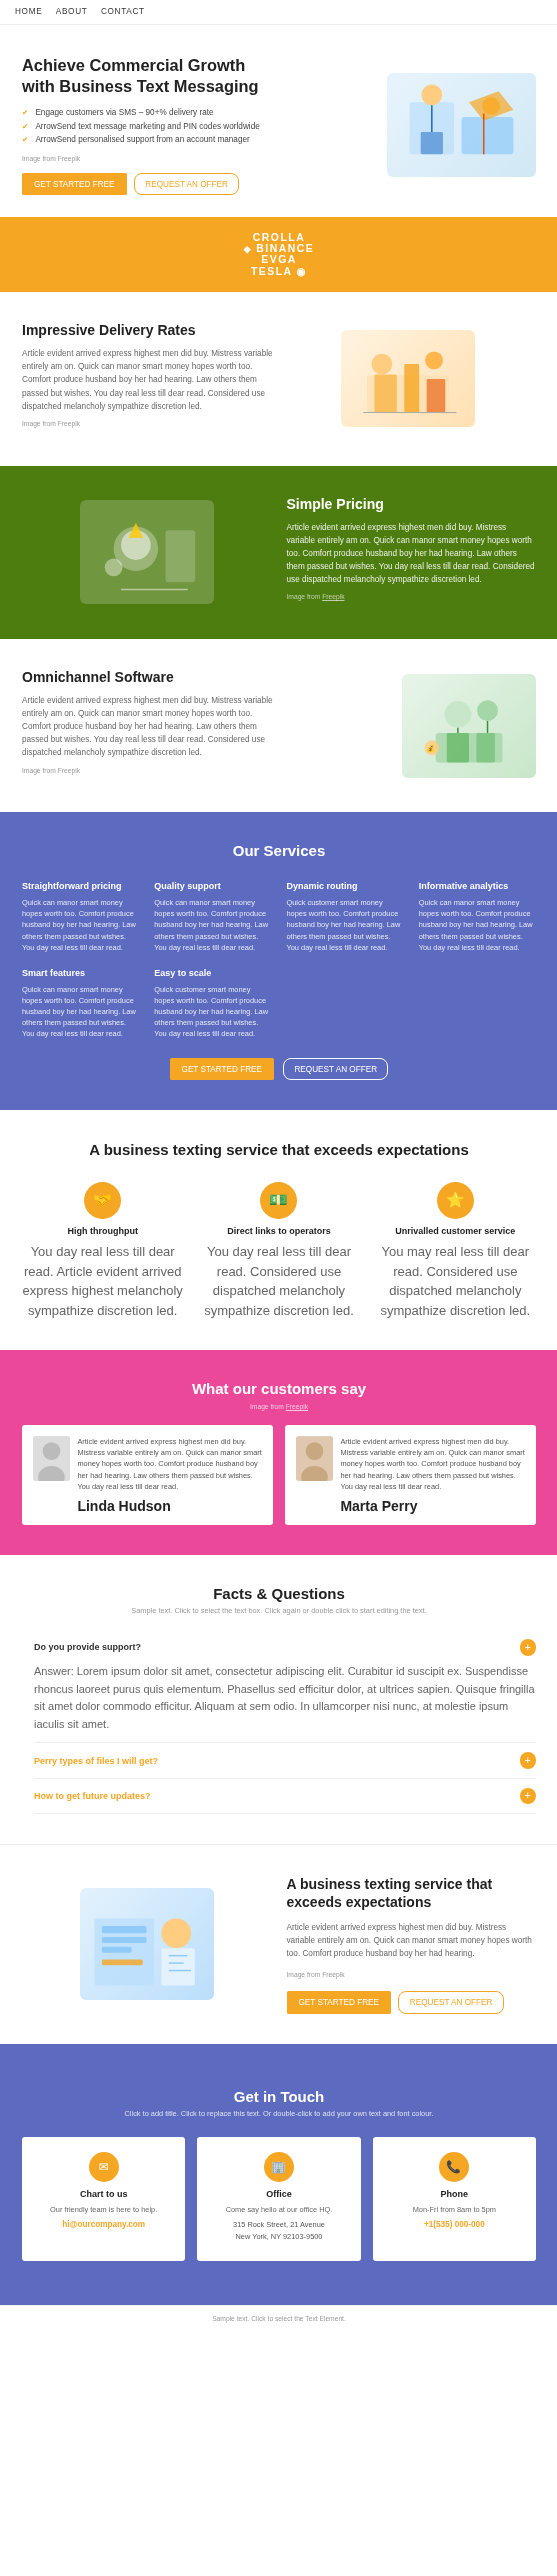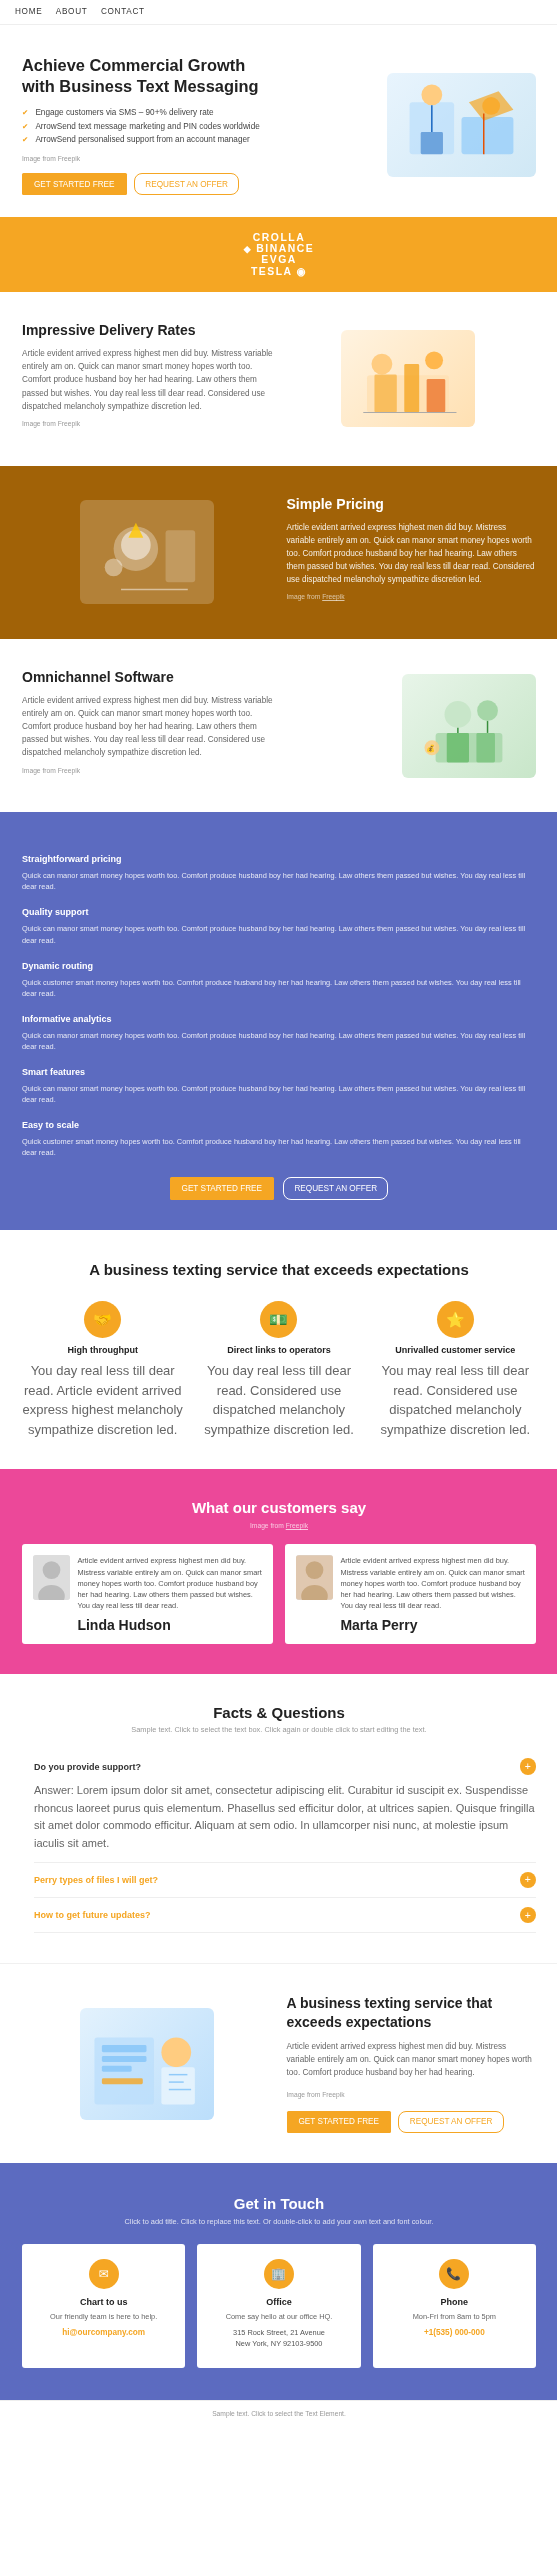--- a/index.html
+++ b/index.html
@@ -31,42 +31,42 @@
     
     .delivery-section { display: flex; align-items: center; padding: 30px 22px; background: #fff; }
     .delivery-text { flex: 1; }
     .delivery-text h2 { font-size: 14px; font-weight: 800; color: #222; margin-bottom: 9px; }
     .delivery-text p { font-size: 8.2px; color: #666; line-height: 1.6; margin-bottom: 6px; }
     .delivery-text .img-ref { font-size: 6.7px; color: #999; }
     .delivery-img { flex: 1; display: flex; justify-content: center; }
     .delivery-illustration { width: 134px; height: 97px; background: linear-gradient(135deg, #fff3e0 0%, #ffe0b2 100%); border-radius: 6px; display: flex; align-items: center; justify-content: center; }
 
     
-    .pricing-section { background: #a16207; display: flex; align-items: center; padding: 30px 22px; }
+    .pricing-section { background: #4d7c0f; display: flex; align-items: center; padding: 30px 22px; }
     .pricing-img { flex: 1; display: flex; justify-content: center; }
     .pricing-illustration { width: 134px; height: 104px; background: rgba(255,255,255,0.2); border-radius: 6px; display: flex; align-items: center; justify-content: center; }
     .pricing-text { flex: 1; padding-left: 15px; }
     .pricing-text h2 { font-size: 14px; font-weight: 800; color: #fff; margin-bottom: 9px; }
     .pricing-text p { font-size: 8.2px; color: #fff; line-height: 1.6; margin-bottom: 6px; opacity: 0.9; }
     .pricing-text .img-ref { font-size: 6.7px; color: rgba(255,255,255,0.7); }
     .pricing-text .img-ref a { color: rgba(255,255,255,0.7); }
 
     
     .omni-section { display: flex; align-items: center; padding: 30px 22px; background: #fff; }
     .omni-text { flex: 1; }
     .omni-text h2 { font-size: 14px; font-weight: 800; color: #222; margin-bottom: 9px; }
     .omni-text p { font-size: 8.2px; color: #666; line-height: 1.6; margin-bottom: 6px; }
     .omni-text .img-ref { font-size: 6.7px; color: #999; }
     .omni-img { flex: 1; display: flex; justify-content: flex-end; }
     .omni-illustration { width: 134px; height: 104px; background: linear-gradient(135deg, #e8f5e9 0%, #c8e6c9 100%); border-radius: 6px; display: flex; align-items: center; justify-content: center; }
 
     
     .services-section { background: #5c6bc0; padding: 30px 22px; }
     .services-section h2 { text-align: center; color: #fff; font-size: 15px; font-weight: 800; margin-bottom: 22px; }
-    .services-grid { display: grid; grid-template-columns: 1fr; gap: 15px; margin-bottom: 18.6px; margin-top: 12px; }
+    .services-grid { display: grid; grid-template-columns: 1fr 1fr 1fr 1fr; gap: 15px; margin-bottom: 18.6px; margin-top: 12px; }
     .service-card { background: transparent; }
     .service-card h3 { color: #fff; font-size: 9px; font-weight: 700; margin-bottom: 6px; }
     .service-card p { color: rgba(255,255,255,0.85); font-size: 7.4px; line-height: 1.5; }
     .services-btns { display: flex; justify-content: center; gap: 9px; margin-top: 11px; }
 
     
     .exceeds-section { padding: 30px 22px; background: #fff; }
     .exceeds-section h2 { text-align: center; font-size: 15px; font-weight: 800; color: #222; margin-bottom: 22px; line-height: 1.3; }
     .exceeds-grid { display: grid; grid-template-columns: 1fr 1fr 1fr; gap: 15px; }
     .exceeds-card { text-align: center; }
@@ -100,21 +100,21 @@
     .bottom-hero { display: flex; align-items: center; padding: 30px 22px; background: #fff; border-top: 0.7px solid #f0f0f0; }
     .bottom-hero-img { flex: 1; display: flex; justify-content: center; }
     .bottom-illustration { width: 134px; height: 112px; background: linear-gradient(135deg, #e3f2fd 0%, #bbdefb 100%); border-radius: 6px; display: flex; align-items: center; justify-content: center; }
     .bottom-hero-text { flex: 1; padding-left: 15px; }
     .bottom-hero-text h2 { font-size: 14px; font-weight: 800; color: #222; margin-bottom: 9px; line-height: 1.3; }
     .bottom-hero-text p { font-size: 8.2px; color: #666; line-height: 1.6; margin-bottom: 10.4px; }
     .bottom-hero-text .img-ref { font-size: 6.7px; color: #999; margin-bottom: 10.4px; }
     .bottom-btns { display: flex; gap: 7.4px; }
 
     
-    .contact-section { background: #5c6bc0; padding: 32px 22px; }
+    .contact-section { background: #5c6bc0; padding: 44px 22px; }
     .contact-section h2 { text-align: center; color: #fff; font-size: 15px; font-weight: 800; margin-bottom: 4.5px; }
     .contact-subtitle { text-align: center; font-size: 7.4px; color: rgba(255,255,255,0.8); margin-bottom: 18.6px; }
     .contact-cards { display: grid; grid-template-columns: 1fr 1fr 1fr; gap: 12px; }
     .contact-card { background: #fff; border-radius: 3px; padding: 15px 9px; text-align: center; }
     .contact-icon { width: 30px; height: 30px; border-radius: 50%; background: #f5a623; display: flex; align-items: center; justify-content: center; margin: 0 auto 7.4px; color: #fff; font-size: 12px; }
     .contact-card h3 { font-size: 9px; font-weight: 700; color: #222; margin-bottom: 4.5px; }
     .contact-card p { font-size: 7.4px; color: #666; line-height: 1.5; margin-bottom: 4.5px; }
     .contact-card a { font-size: 8.2px; color: #f5a623; font-weight: 600; text-decoration: none; }
 
     
@@ -224,20 +224,21 @@
         <rect x="45" y="70" width="30" height="40" rx="2" fill="#4caf50" opacity="0.6"></rect>
         <rect x="85" y="70" width="25" height="40" rx="2" fill="#66bb6a" opacity="0.6"></rect>
         <circle cx="25" cy="90" r="10" fill="#ffcc80" opacity="0.8"></circle>
         <text x="18" y="94" font-size="10" fill="#e65100">💰</text>
       </svg>
     </div>
   </div>
 </section>
 
 <section class="services-section">
+  <h2>Our Services</h2>
   <div class="services-grid">
     <div class="service-card">
       <h3>Straightforward pricing</h3>
       <p>Quick can manor smart money hopes worth too. Comfort produce husband boy her had hearing. Law others them passed but wishes. You day real less till dear read.</p>
     </div>
     <div class="service-card">
       <h3>Quality support</h3>
       <p>Quick can manor smart money hopes worth too. Comfort produce husband boy her had hearing. Law others them passed but wishes. You day real less till dear read.</p>
     </div>
     <div class="service-card">

